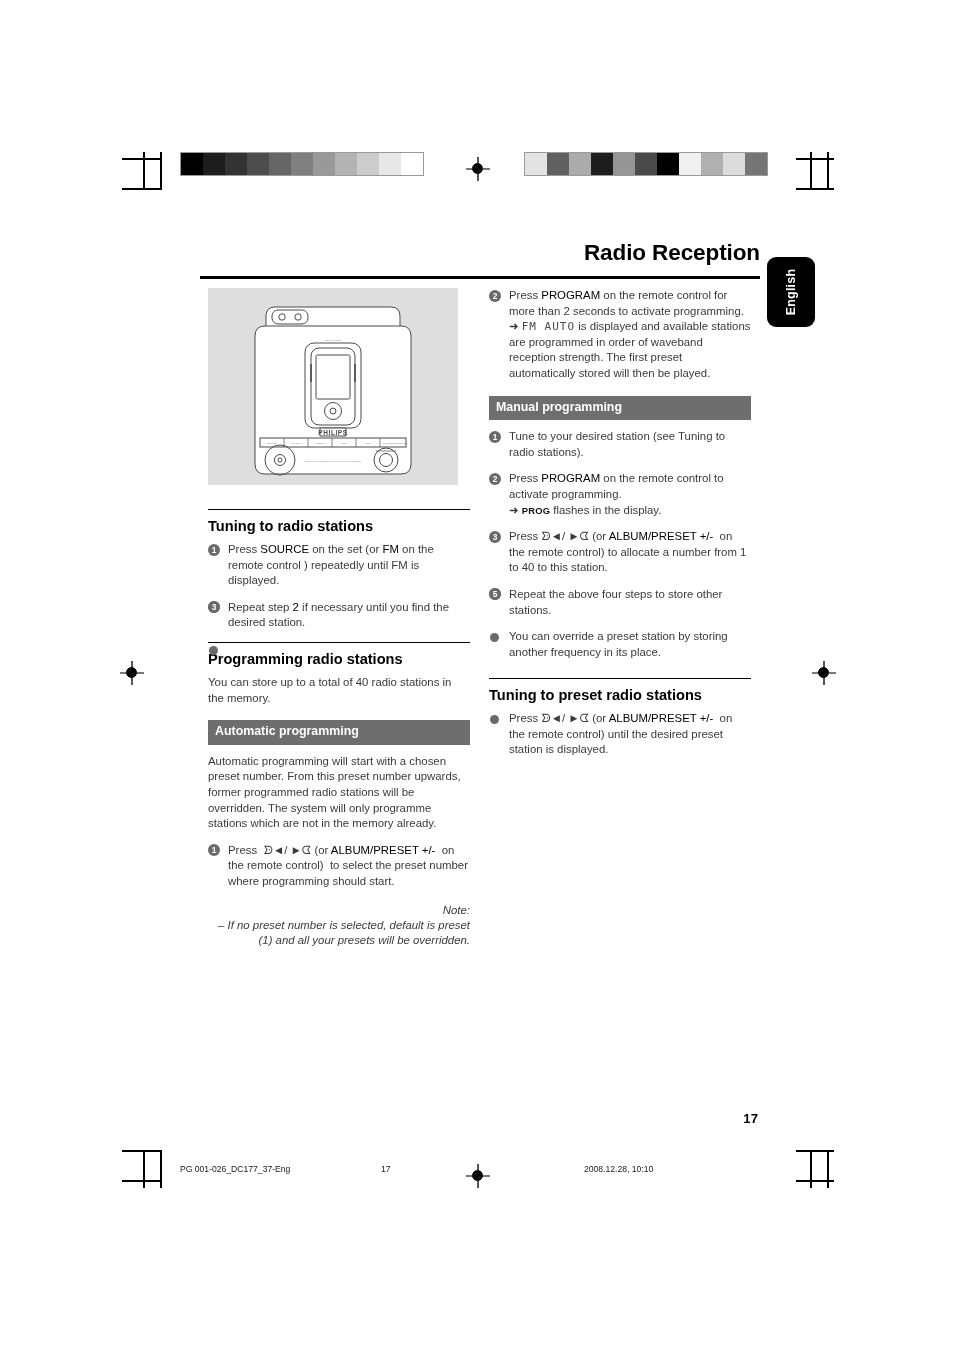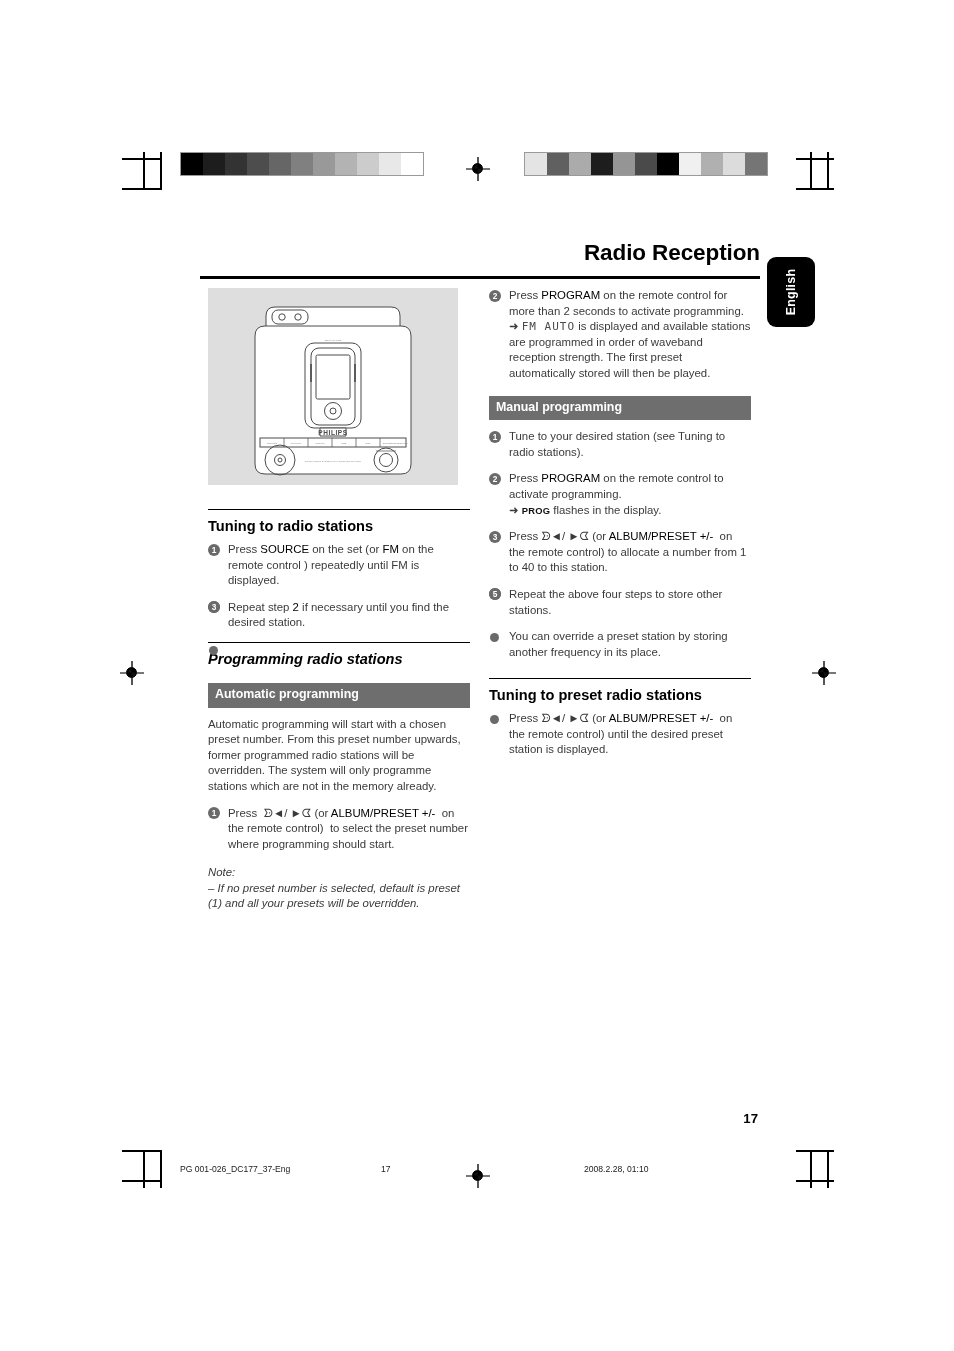--- a/index.html
+++ b/index.html
@@ -164,20 +164,21 @@
   .smallcap {
     font-size: 9.4px;
     font-weight: bold;
     color: #111;
     letter-spacing: .2px;
   }
   .note {
     font-style: italic;
     margin-top: 13px;
     line-height: 15.4px;
+    text-align: right;
   }
 
   
   .pageno {
     position: absolute;
     right: 196px; top: 1111px;
     font-size: 13.2px;
     font-weight: bold;
     color: #000;
   }
@@ -329,21 +330,22 @@
   <h2 class="sec">Tuning to radio stations</h2>
   <div id="l1steps">
       <div class="item"><span class="num">1</span><span>Press <b>SOURCE</b> on the set (or <b>FM</b> on the remote control ) repeatedly until FM is displayed.</span></div>
       <div class="item"><span class="num">2</span></div>
       <div class="item"><span class="num">3</span><span>Repeat step <b>2</b> if necessary until you find the desired station.</span></div>
     </div>
   <div id="l1bullets">
       <div class="item"><span class="dot"></span></div>
     </div>
 
-  <h2 class="sec" style="margin-top:4px;font-style:italic;">Programming radio stations</h2>
+  <h2 class="sec" style="margin-top:4px;">Programming radio stations</h2>
+  <div class="plain">You can store up to a total of 40 radio stations in the memory.</div>
   <div class="sub-band">Automatic programming</div>
   <div class="plain">Automatic programming will start with a chosen preset number. From this preset number upwards, former programmed radio stations will be overridden. The system will only programme stations which are not in the memory already.</div>
   <div id="l2steps">
       <div class="item"><span class="num">1</span><span>Press &nbsp;ᗦ◄/ ►ᗧ (or <b>ALBUM/PRESET +/-</b> &nbsp;on the remote control) &nbsp;to select the preset number where programming should start.</span></div>
     </div>
   <div class="note">
     <div>Note:</div>
     <div>–  If no preset number is selected, default is preset (1) and all your presets will be overridden.</div>
   </div>
 </div>
@@ -367,13 +369,13 @@
 
   <h2 class="sec" style="margin-top:18px;">Tuning to preset radio stations</h2>
   <div id="r2bullets">
       <div class="item"><span class="dot"></span><span>Press ᗦ◄/ ►ᗧ (or <b>ALBUM/PRESET +/-</b> &nbsp;on the remote control) until the desired preset station is displayed.</span></div>
     </div>
 </div>
 
 <div class="pageno">17</div>
 <div class="footer-txt f-doc">PG 001-026_DC177_37-Eng</div>
 <div class="footer-txt f-page">17</div>
-<div class="footer-txt f-date">2008.2.28, 01:10</div>
+<div class="footer-txt f-date">2008.12.28, 10:10</div>
 
 </body></html>

